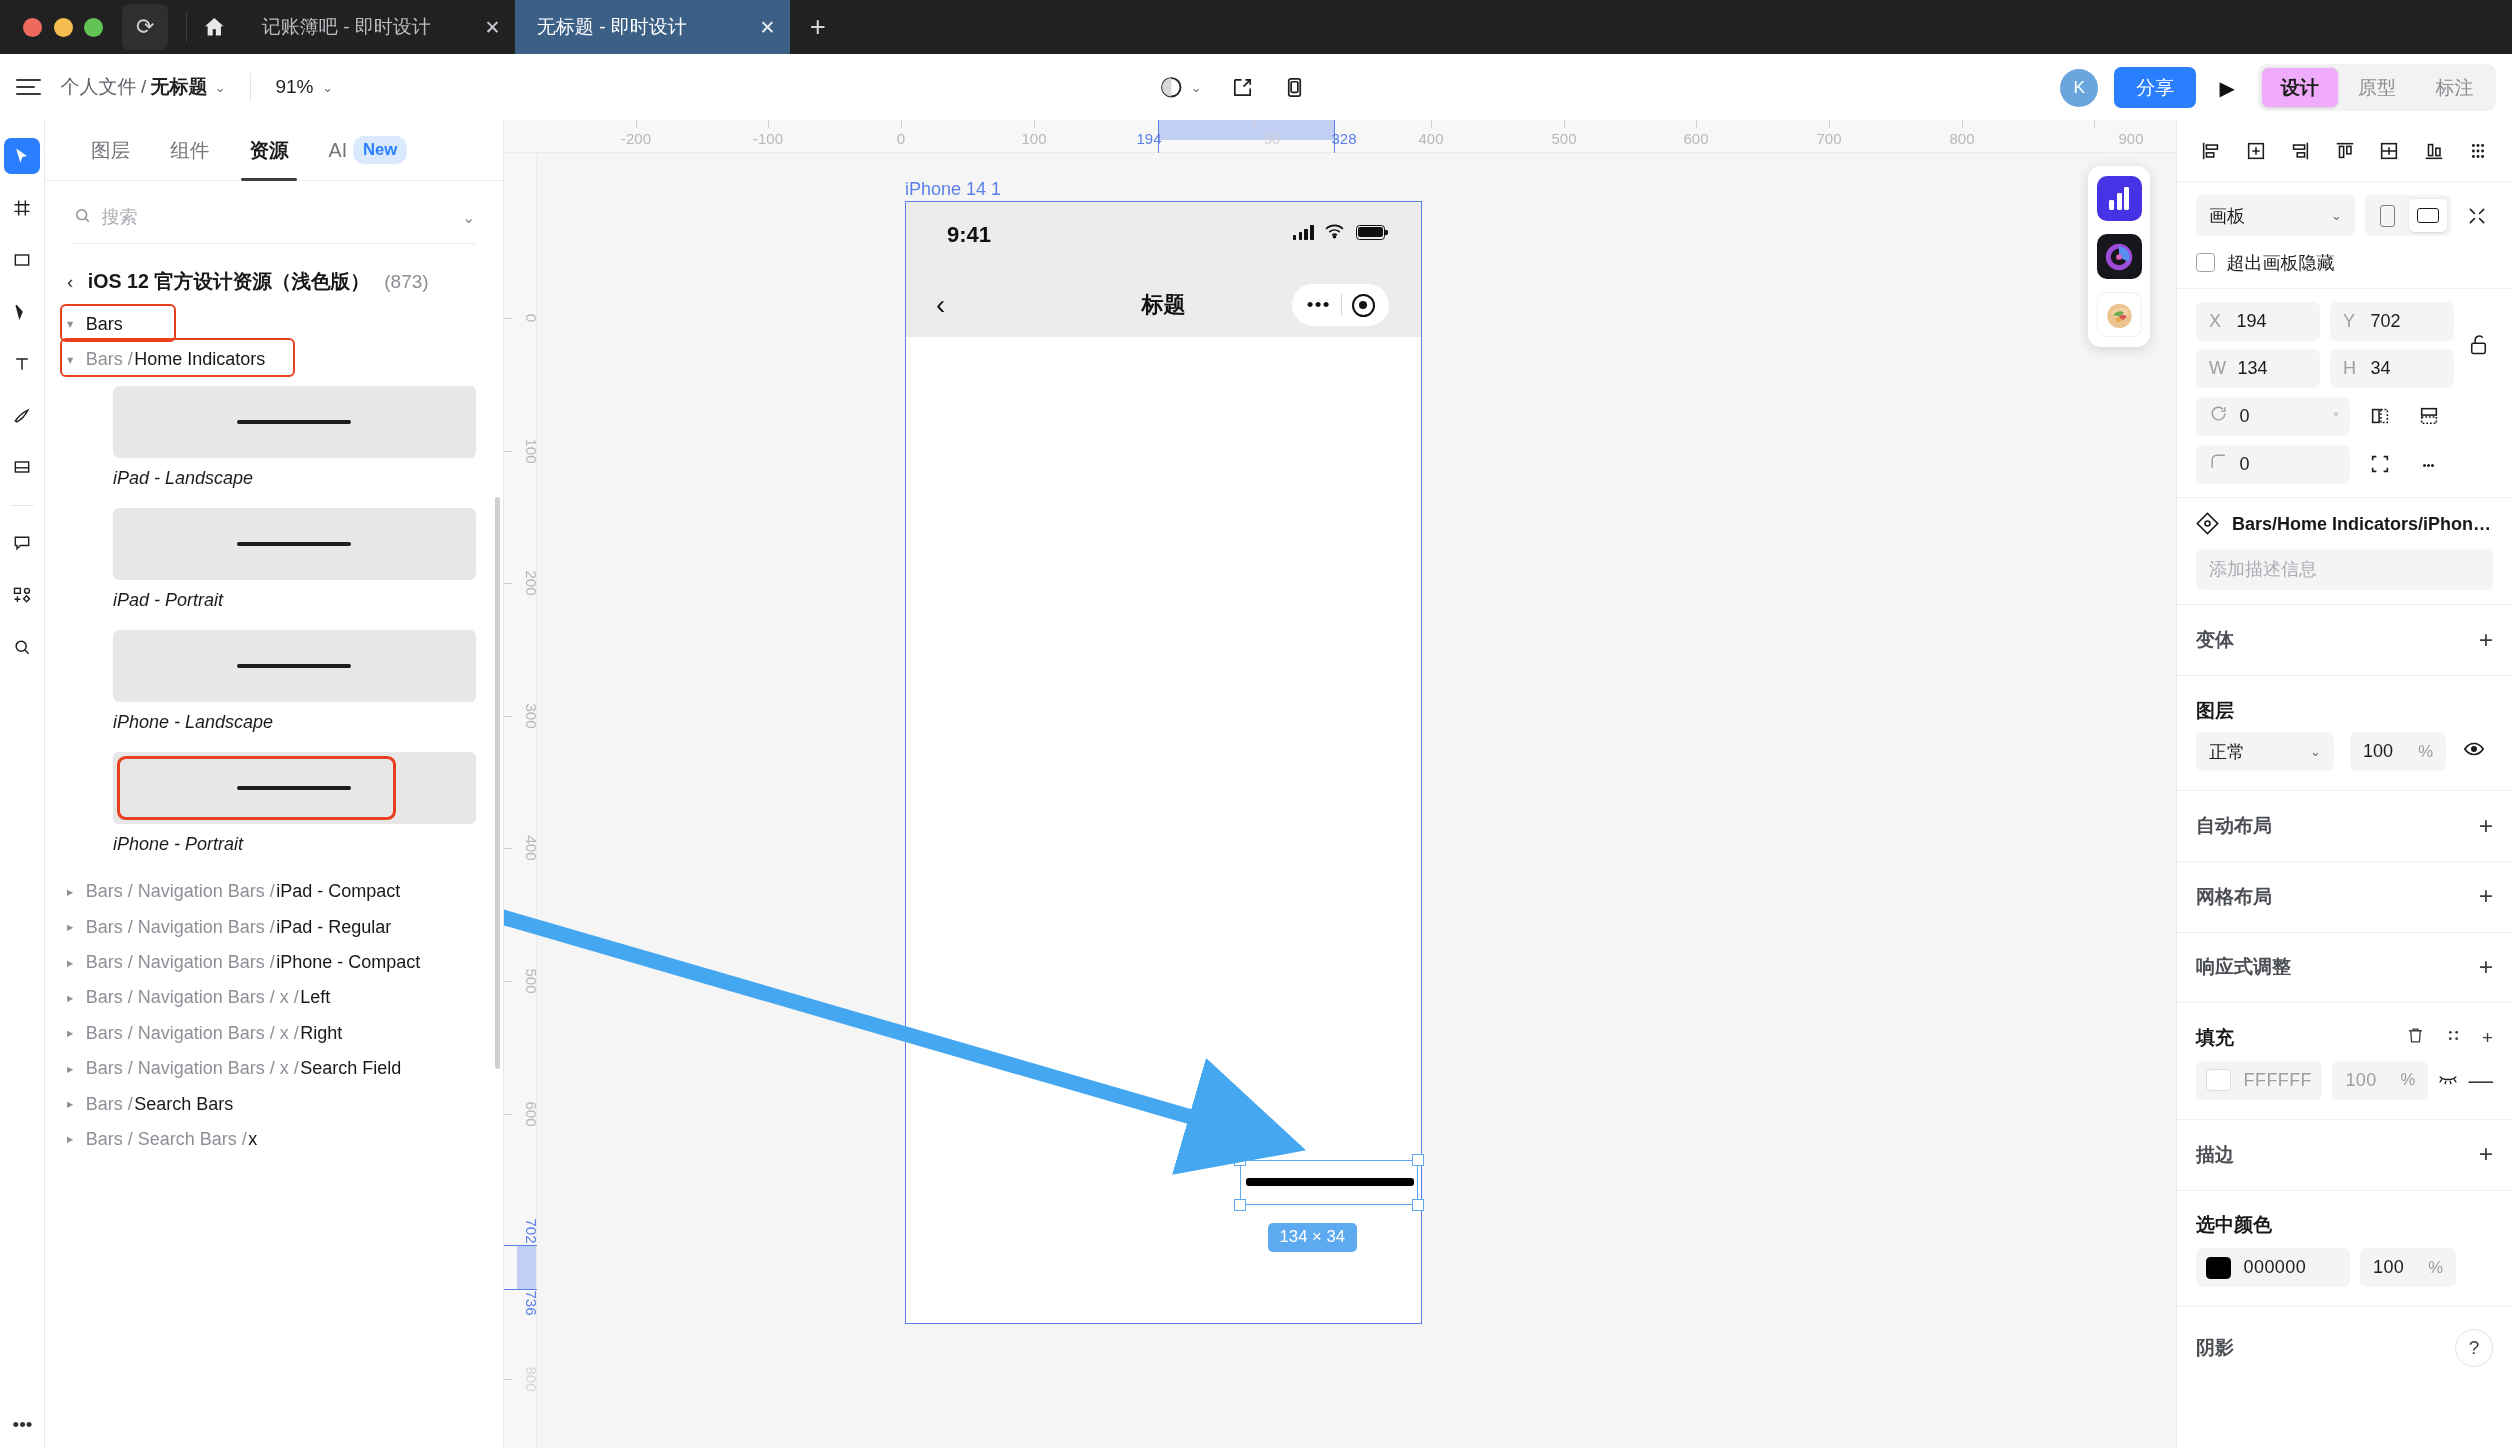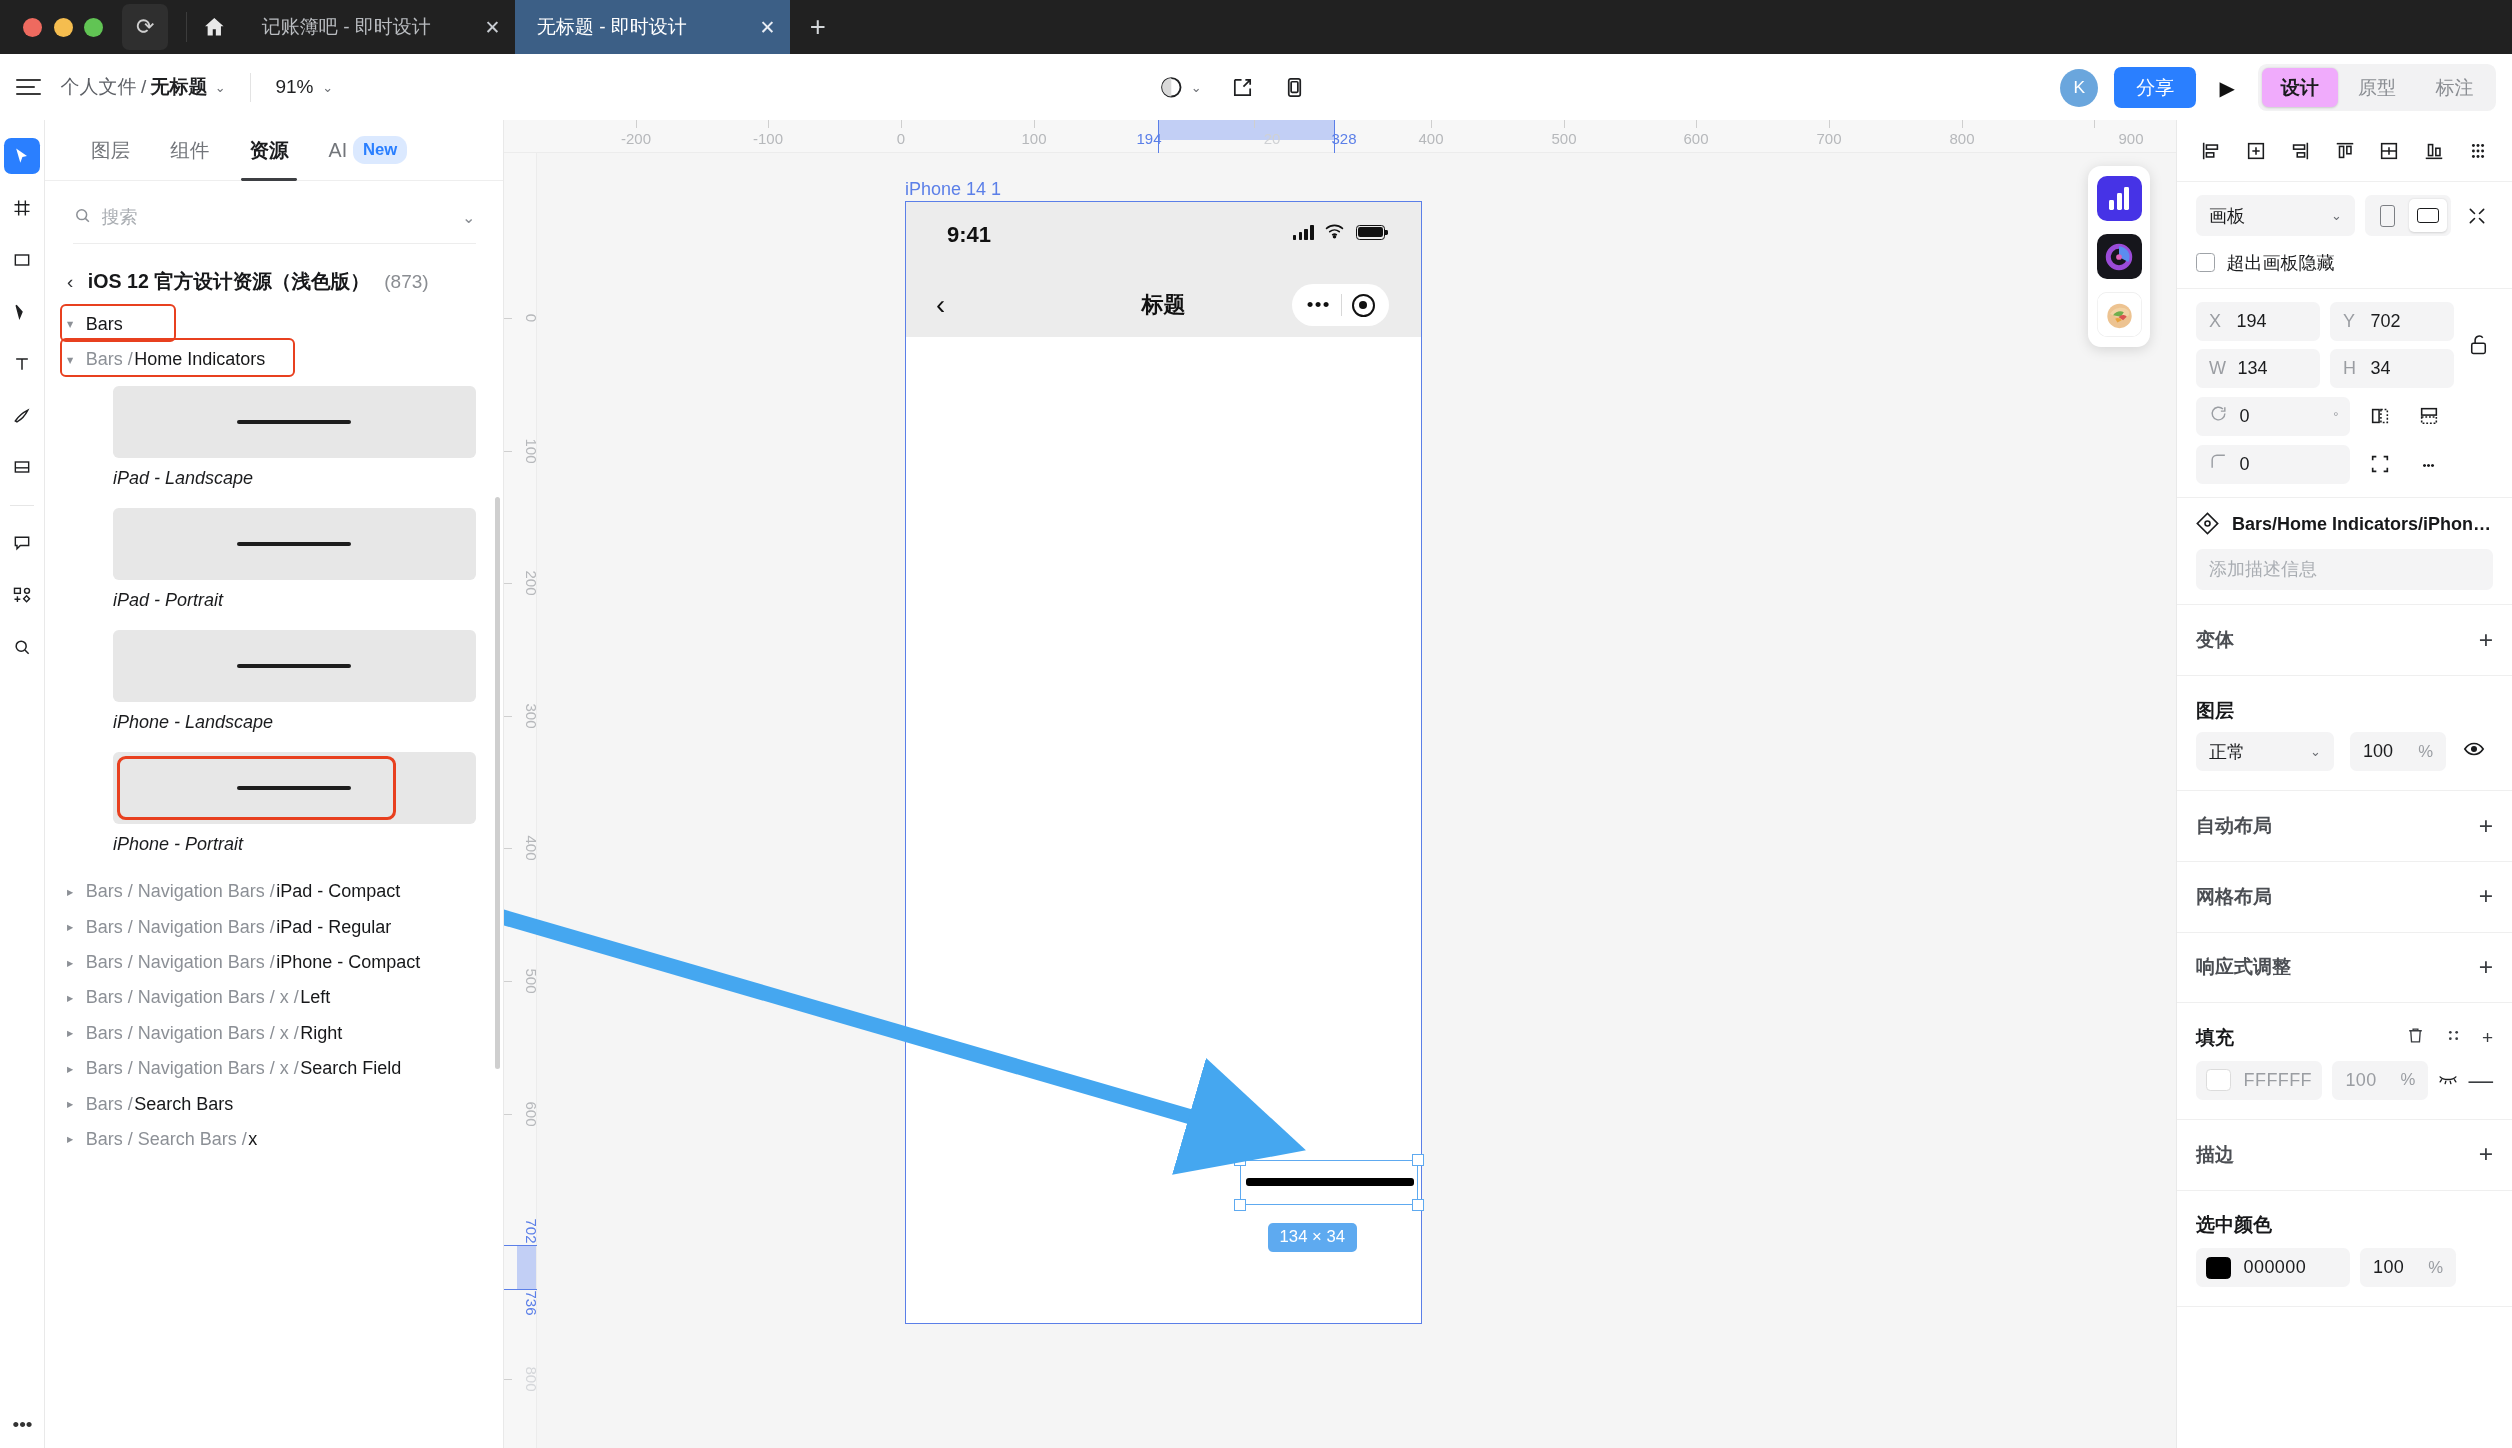--- a/index.html
+++ b/index.html
@@ -499,21 +499,21 @@
       <span class="rtick" style="left:397px"></span>
         <span class="rlab" style="left:397px">0</span>
       <span class="rtick" style="left:530px"></span>
         <span class="rlab" style="left:530px">100</span>
 
       <span class="hl-range" style="left:654px;width:177px;"></span>
       <span class="hl-edge" style="left:654px;"></span>
       <span class="hl-edge" style="left:830px;"></span>
       <span class="rlab hl" style="left:645px">194</span>
       <span class="rtick" style="left:750px"></span>
-      <span class="rlab" style="left:768px;color:#cfd1d4">20</span>
+      <span class="rlab" style="left:768px;color:#cfd1d4">50</span>
       <span class="rlab hl" style="left:840px">328</span>
 
       <span class="rtick" style="left:927px"></span>
         <span class="rlab" style="left:927px">400</span>
       <span class="rtick" style="left:1060px"></span>
         <span class="rlab" style="left:1060px">500</span>
       <span class="rtick" style="left:1192px"></span>
         <span class="rlab" style="left:1192px">600</span>
       <span class="rtick" style="left:1325px"></span>
         <span class="rlab" style="left:1325px">700</span>
@@ -890,16 +890,20 @@
         <span class="swatch" style="background:#000000;border-color:#000"></span>
         <span class="hex dark">000000</span>
       </div>
       <div class="opac">
         <span class="hex dark">100</span>
         <span class="pct">%</span>
       </div>
     </div>
     <div class="divider"></div>
 
+    <div class="sec-head">
+      <span class="sec-title">阴影</span>
+      <span class="helpbtn">?</span>
+    </div>
   </div>
 
 </div>
 
 
 </body></html>

